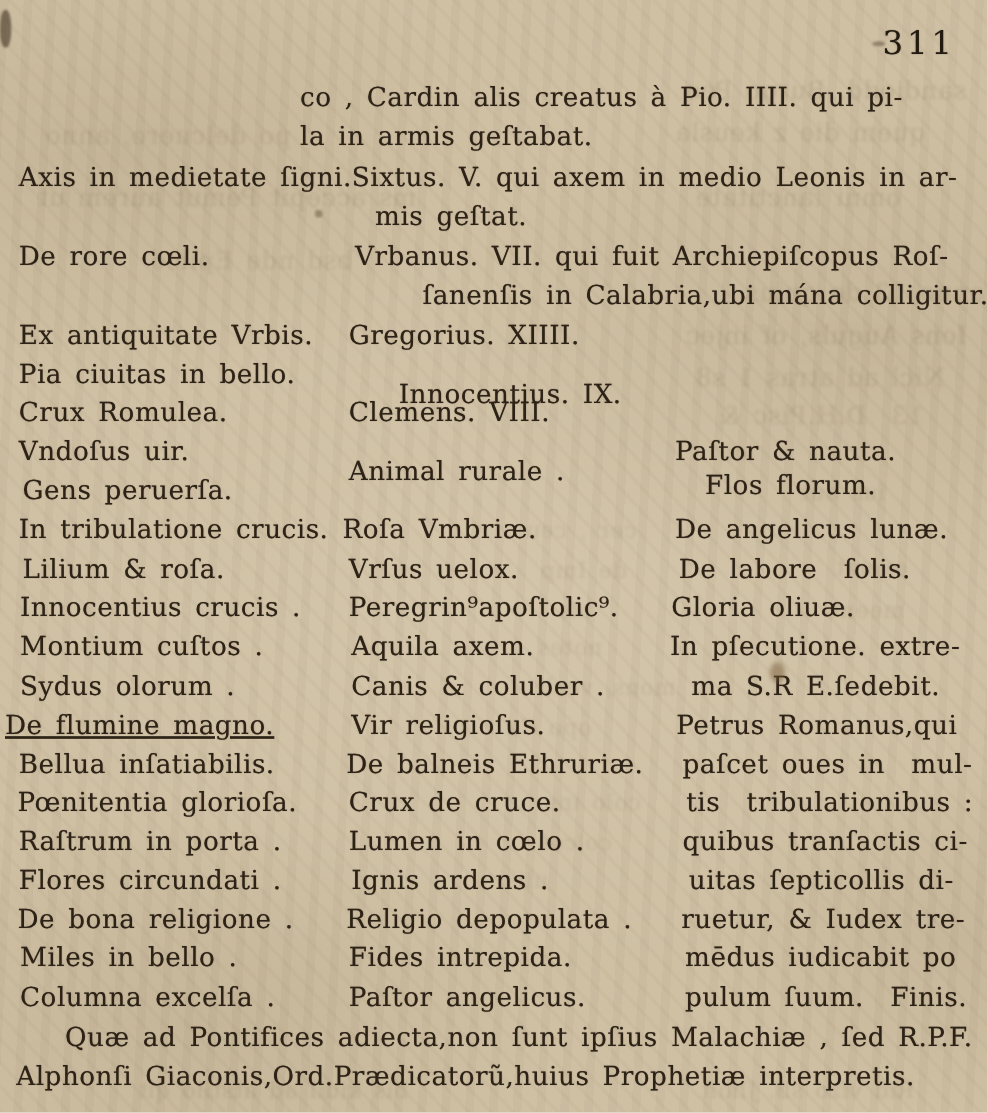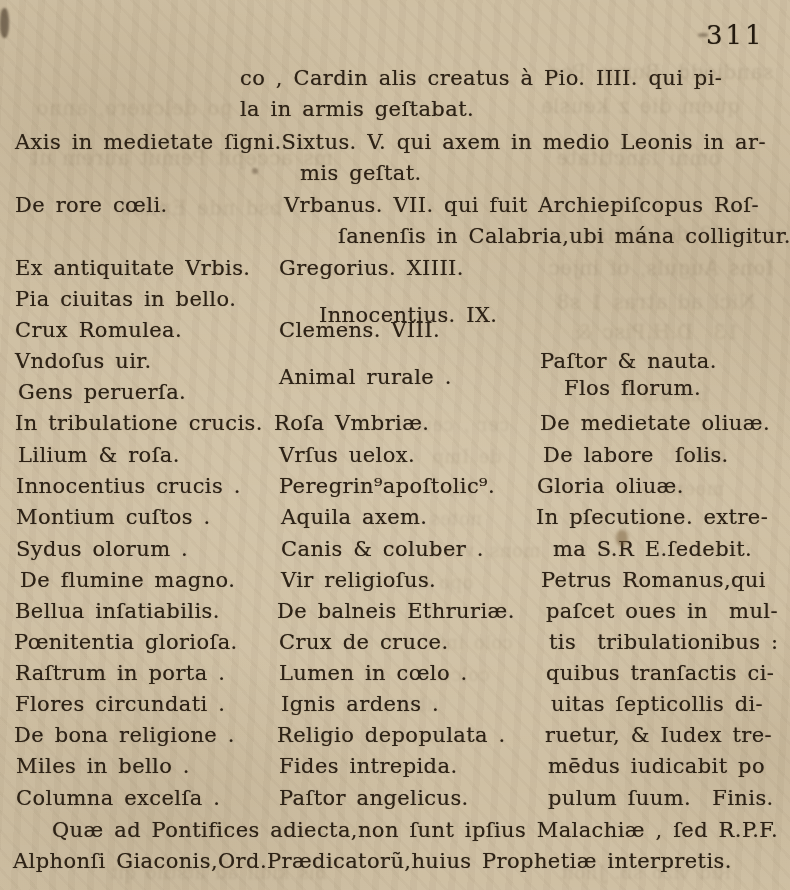--- a/index.html
+++ b/index.html
@@ -103,34 +103,34 @@
       <span class="seg" style="left: 279px; top: 303px; margin-left: 40px;">Innocentius. IX.</span>
       <span class="seg" style="left: 15px; top: 318px;">Crux Romulea.</span>
       <span class="seg" style="left: 279px; top: 318px;">Clemens. VIII.</span>
       <span class="seg" style="left: 15px; top: 349px;">Vndoſus uir.</span>
       <span class="seg" style="left: 540px; top: 349px;">Paſtor &amp; nauta.</span>
       <span class="seg" style="left: 18px; top: 380px;">Gens peruerſa.</span>
       <span class="seg" style="left: 279px; top: 365px;">Animal rurale .</span>
       <span class="seg" style="left: 540px; top: 376px; margin-left: 24px;">Flos florum.</span>
       <span class="seg" style="left: 15px; top: 411px;">In tribulatione crucis.</span>
       <span class="seg" style="left: 274px; top: 411px;">Roſa Vmbriæ.</span>
-      <span class="seg" style="left: 540px; top: 411px;">De medietate oliuæ.</span>
+      <span class="seg" style="left: 540px; top: 411px;">De angelicus lunæ.</span>
       <span class="seg" style="left: 18px; top: 443px;">Lilium &amp; roſa.</span>
       <span class="seg" style="left: 279px; top: 443px;">Vrſus uelox.</span>
       <span class="seg" style="left: 543px; top: 443px;">De labore  ſolis.</span>
       <span class="seg" style="left: 16px; top: 474px;">Innocentius crucis .</span>
       <span class="seg" style="left: 279px; top: 474px;">Peregrin⁹apoſtolic⁹.</span>
       <span class="seg" style="left: 537px; top: 474px;">Gloria oliuæ.</span>
       <span class="seg" style="left: 16px; top: 505px;">Montium cuſtos .</span>
       <span class="seg" style="left: 281px; top: 505px;">Aquila axem.</span>
       <span class="seg" style="left: 536px; top: 505px;">In pſecutione. extre-</span>
       <span class="seg" style="left: 16px; top: 537px;">Sydus olorum .</span>
       <span class="seg" style="left: 281px; top: 537px;">Canis &amp; coluber .</span>
       <span class="seg" style="left: 553px; top: 537px;">ma S.R E.ſedebit.</span>
-      <span class="seg" style="left: 20px; top: 568px;">De flumine magno.</span>
+      <span class="seg" style="left: 4px; top: 568px; text-decoration: underline;">De flumine magno.</span>
       <span class="seg" style="left: 281px; top: 568px;">Vir religioſus.</span>
       <span class="seg" style="left: 541px; top: 568px;">Petrus Romanus,qui</span>
       <span class="seg" style="left: 15px; top: 599px;">Bellua inſatiabilis.</span>
       <span class="seg" style="left: 277px; top: 599px;">De balneis Ethruriæ.</span>
       <span class="seg" style="left: 546px; top: 599px;">paſcet oues in  mul-</span>
       <span class="seg" style="left: 14px; top: 630px;">Pœnitentia glorioſa.</span>
       <span class="seg" style="left: 279px; top: 630px;">Crux de cruce.</span>
       <span class="seg" style="left: 549px; top: 630px;">tis  tribulationibus :</span>
       <span class="seg" style="left: 15px; top: 661px;">Raſtrum in porta .</span>
       <span class="seg" style="left: 279px; top: 661px;">Lumen in cœlo .</span>

